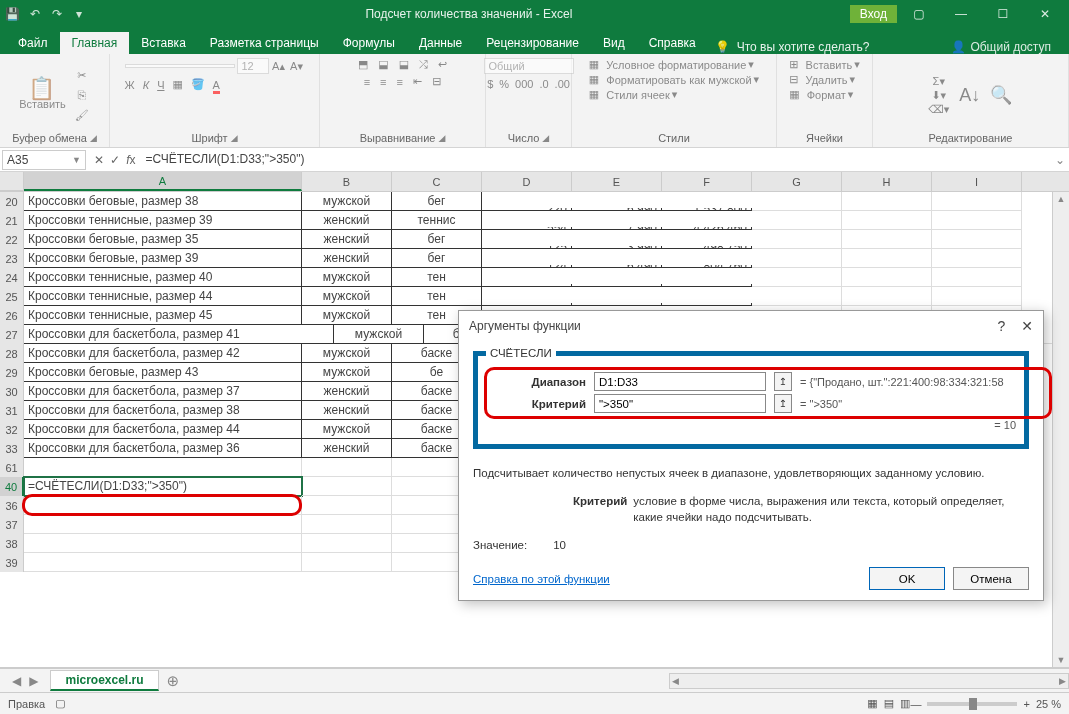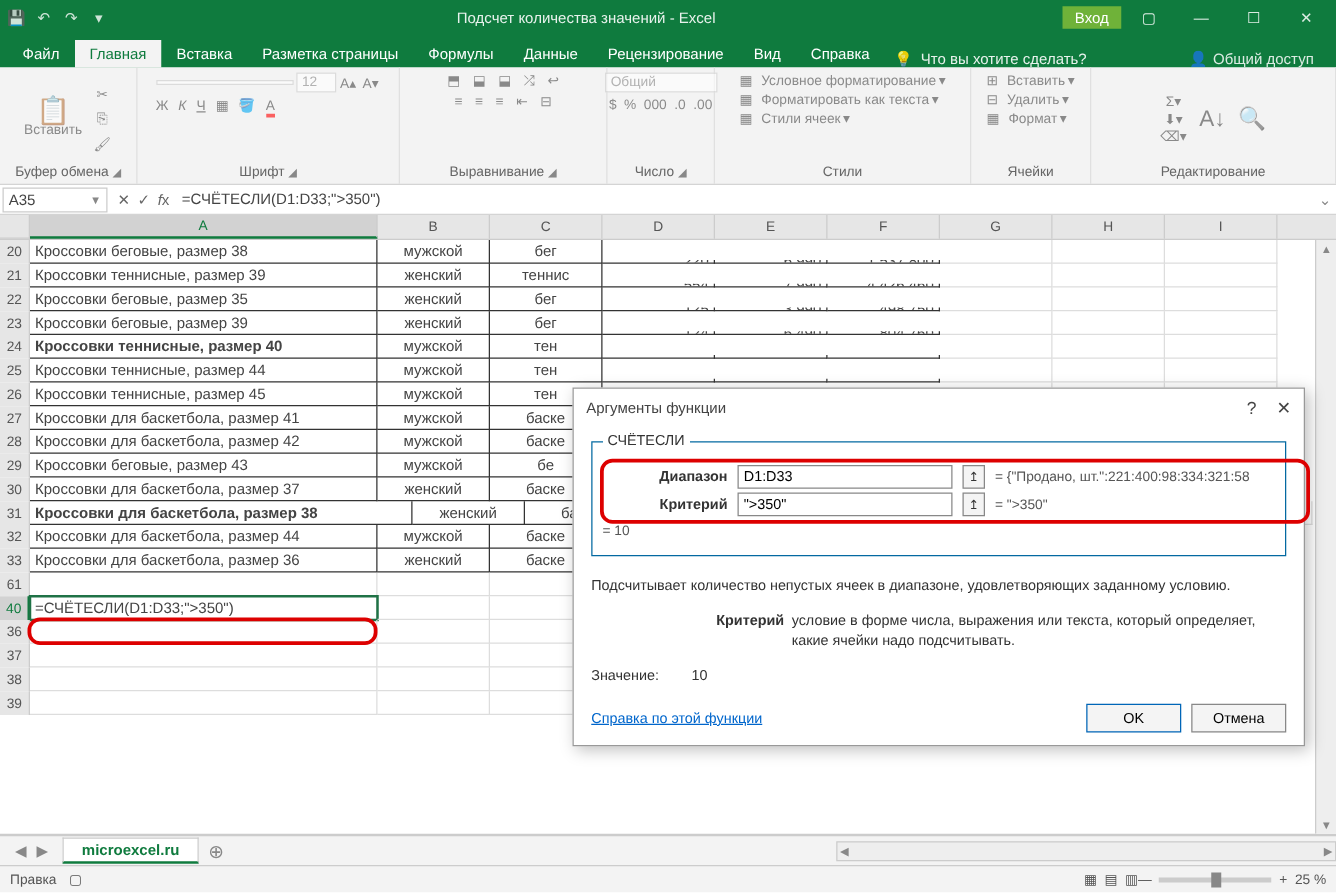--- a/index.html
+++ b/index.html
@@ -66,21 +66,21 @@
 .statusbar .sp { flex: 1; }
 .zoom { display: flex; align-items: center; gap: 6px; }
 .zoom-track { width: 90px; height: 4px; background: #ccc; position: relative; }
 .zoom-thumb { width: 8px; height: 12px; background: #888; position: absolute; top: -4px; left: 42px; }
 
 
 .dialog { position: absolute; left: 458px; top: 310px; width: 586px; background: #fff; border: 1px solid #999; box-shadow: 3px 3px 12px rgba(0,0,0,.25); z-index: 50; }
 .dlg-title { height: 30px; display: flex; align-items: center; padding: 0 10px; font-size: 12px; }
 .dlg-title .dlg-btns { margin-left: auto; display: flex; gap: 16px; font-size: 14px; color: #444; }
 .dlg-body { padding: 6px 14px 10px; font-size: 11.5px; color: #333; }
-fieldset { border: 1px solid #0369a1; padding: 10px 8px; margin-bottom: 10px; position: relative; }
+fieldset { border: 5px solid #0369a1; padding: 10px 8px; margin-bottom: 10px; position: relative; }
 legend { padding: 0 4px; font-size: 11.5px; }
 .argrow { display: flex; align-items: center; gap: 8px; margin: 3px 0; }
 .arglbl { width: 100px; text-align: right; font-weight: bold; }
 .arginput { width: 172px; border: 1px solid #888; height: 19px; padding: 1px 4px; font-size: 11.5px; }
 .ref-btn { width: 18px; height: 19px; border: 1px solid #888; background: #f4f4f4; display: flex; align-items: center; justify-content: center; font-size: 10px; }
 .argeval { color: #555; font-size: 11px; }
 .dlg-desc { padding: 6px 0; line-height: 1.4; }
 .dlg-desc .bold { font-weight: bold; }
 .dlg-footer { display: flex; align-items: center; padding-top: 8px; }
 .dlg-link { color: #0066cc; text-decoration: underline; font-size: 11.5px; }
@@ -204,21 +204,21 @@
         </div>
     </div>
     <div class="group-label">
         <span>Число</span>
         <span class="dlaunch">◢</span>
       </div>
   </div>
   <div class="group" style="width:205px">
     <div class="group-body" style="flex-direction:column; gap:2px; align-items:flex-start; font-size:11px">
       <div class="btnrow"><span>▦</span>&nbsp;<span>Условное форматирование</span> ▾</div>
-      <div class="btnrow"><span>▦</span>&nbsp;<span>Форматировать как текста</span> ▾</div>
+      <div class="btnrow"><span>▦</span>&nbsp;<span>Форматировать как мужской</span> ▾</div>
       <div class="btnrow"><span>▦</span>&nbsp;<span>Стили ячеек</span> ▾</div>
     </div>
     <div class="group-label">
         <span>Стили</span>
       </div>
   </div>
   <div class="group" style="width:96px">
     <div class="group-body" style="flex-direction:column; gap:2px; align-items:flex-start; font-size:11px">
       <div class="btnrow"><span>⊞</span>&nbsp;<span>Вставить</span> ▾</div>
       <div class="btnrow"><span>⊟</span>&nbsp;<span>Удалить</span> ▾</div>
@@ -317,21 +317,21 @@
         <div class="cell c-center tbl" style="width: 90px;">бег</div>
         <div class="cell c-right tbl" style="width: 90px;">124</div>
         <div class="cell c-right tbl" style="width: 90px;">6 490</div>
         <div class="cell c-right tbl" style="width: 90px;">804 760</div>
         <div class="cell " style="width: 90px;"></div>
         <div class="cell " style="width: 90px;"></div>
         <div class="cell " style="width: 90px;"></div>
       </div>
       <div class="row">
         <div class="row-header">24</div>
-        <div class="cell  tbl" style="width: 278px; font-weight: bold;">Кроссовки теннисные, размер 40</div>
+        <div class="cell  tbl" style="width: 278px;">Кроссовки теннисные, размер 40</div>
         <div class="cell c-center tbl" style="width: 90px;">мужской</div>
         <div class="cell c-center tbl" style="width: 90px;">тен</div>
         <div class="cell c-right tbl" style="width: 90px;"></div>
         <div class="cell c-right tbl" style="width: 90px;"></div>
         <div class="cell c-right tbl" style="width: 90px;"></div>
         <div class="cell " style="width: 90px;"></div>
         <div class="cell " style="width: 90px;"></div>
         <div class="cell " style="width: 90px;"></div>
       </div>
       <div class="row">
@@ -353,21 +353,21 @@
         <div class="cell c-center tbl" style="width: 90px;">тен</div>
         <div class="cell c-right tbl" style="width: 90px;"></div>
         <div class="cell c-right tbl" style="width: 90px;"></div>
         <div class="cell c-right tbl" style="width: 90px;"></div>
         <div class="cell " style="width: 90px;"></div>
         <div class="cell " style="width: 90px;"></div>
         <div class="cell " style="width: 90px;"></div>
       </div>
       <div class="row">
         <div class="row-header">27</div>
-        <div class="cell  tbl" style="width: 278px;">Кроссовки для баскетбола, размер 41</div>
+        <div class="cell  tbl" style="width: 310px;">Кроссовки для баскетбола, размер 41</div>
         <div class="cell c-center tbl" style="width: 90px;">мужской</div>
         <div class="cell c-center tbl" style="width: 90px;">баске</div>
         <div class="cell c-right tbl" style="width: 90px;"></div>
         <div class="cell c-right tbl" style="width: 90px;"></div>
         <div class="cell c-right tbl" style="width: 90px;"></div>
         <div class="cell " style="width: 90px;"></div>
         <div class="cell " style="width: 90px;"></div>
         <div class="cell " style="width: 90px;"></div>
       </div>
       <div class="row">
@@ -401,21 +401,21 @@
         <div class="cell c-center tbl" style="width: 90px;">баске</div>
         <div class="cell c-right tbl" style="width: 90px;"></div>
         <div class="cell c-right tbl" style="width: 90px;"></div>
         <div class="cell c-right tbl" style="width: 90px;"></div>
         <div class="cell " style="width: 90px;"></div>
         <div class="cell " style="width: 90px;"></div>
         <div class="cell " style="width: 90px;"></div>
       </div>
       <div class="row">
         <div class="row-header">31</div>
-        <div class="cell  tbl" style="width: 306px; font-weight: bold;">Кроссовки для баскетбола, размер 38</div>
+        <div class="cell  tbl" style="width: 278px;">Кроссовки для баскетбола, размер 38</div>
         <div class="cell c-center tbl" style="width: 90px;">женский</div>
         <div class="cell c-center tbl" style="width: 90px;">баске</div>
         <div class="cell c-right tbl" style="width: 90px;"></div>
         <div class="cell c-right tbl" style="width: 90px;"></div>
         <div class="cell c-right tbl" style="width: 90px;"></div>
         <div class="cell " style="width: 90px;"></div>
         <div class="cell " style="width: 90px;"></div>
         <div class="cell " style="width: 90px;"></div>
       </div>
       <div class="row">
@@ -569,21 +569,21 @@
         <input class="arginput" value="D1:D33" style="">
         <div class="ref-btn">↥</div>
         <div class="argeval">=  {"Продано, шт.":221:400:98:334:321:58</div>
       </div>
       <div class="argrow">
         <div class="arglbl">Критерий</div>
         <input class="arginput" value="&quot;&gt;350&quot;" style="">
         <div class="ref-btn">↥</div>
         <div class="argeval">=  "&gt;350"</div>
       </div>
-      <div class="argrow" style="justify-content:flex-start; margin-top:6px">
+      <div class="argrow" style="justify-content:flex-end; margin-top:6px">
         <div class="argeval">=   10</div>
       </div>
     </fieldset>
     <div class="dlg-desc">Подсчитывает количество непустых ячеек в диапазоне, удовлетворяющих заданному условию.</div>
     <div class="dlg-desc" style="padding-left:100px; display:flex; gap:6px">
       <span class="bold">Критерий</span>
       <span>условие в форме числа, выражения или текста, который определяет, какие ячейки надо подсчитывать.</span>
     </div>
     <div class="dlg-desc" style="display:flex; gap:26px">
       <span>Значение:</span>

